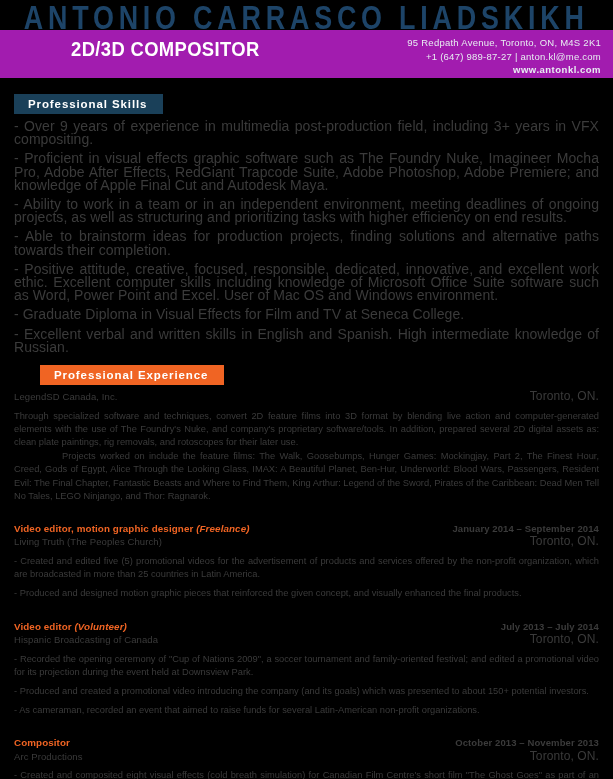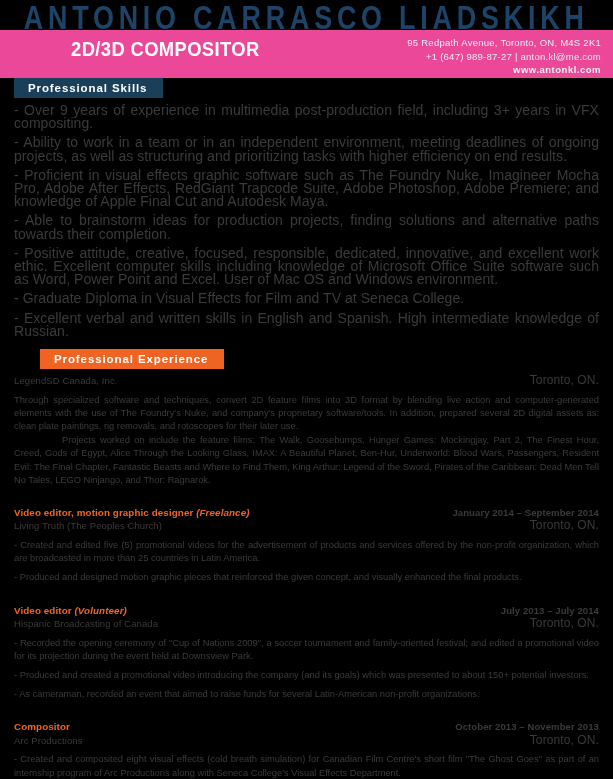--- a/index.html
+++ b/index.html
@@ -32,21 +32,21 @@
     font-weight: bold;
     letter-spacing: 5px;
     line-height: 29px;
     font-family: "Liberation Sans Narrow", "Liberation Sans", sans-serif;
     transform: scaleY(1.18) scaleX(0.96);
     transform-origin: top center;
     white-space: nowrap;
   }
 
   .header-band {
-    background: #ec4899;
+    background: #a21caf;
     height: 48px;
     display: flex;
     align-items: flex-start;
     justify-content: space-between;
     padding: 5px 12px 0 14px;
   }
   .job-title {
     color: #ffffff;
     font-size: 20px;
     font-weight: bold;
@@ -74,21 +74,21 @@
     color: #ffffff;
     font-size: 11.5px;
     font-weight: bold;
     letter-spacing: 0.9px;
     padding: 4px 16px 4px 14px;
     margin-left: 14px;
   }
   .tab-blue { background: #1a4059; }
   .tab-orange { background: #f06423; margin-left: 40px; }
 
-  .sec-skills { padding-top: 0; }
+  .sec-skills { padding-top: 16px; }
   .sec-exp { padding-top: 11px; }
 
   
   .body-wrap { padding: 0 14px 0 14px; }
   .bullet {
     color: #3b3b3b;
     font-size: 14px;
     line-height: 13.2px;
     text-align: justify;
     margin-top: 6px;
@@ -159,22 +159,22 @@
       <div>95 Redpath Avenue, Toronto, ON, M4S 2K1</div>
       <div>+1 (647) 989-87-27 | anton.kl@me.com</div>
       <div class="web">www.antonkl.com</div>
     </div>
   </div>
 
   <div class="sec-skills">
     <div class="section-tab tab-blue">Professional  Skills</div>
     <div class="body-wrap skills-block">
       <div class="bullet">- Over 9 years of experience in multimedia post-production field, including 3+ years in VFX compositing.</div>
+      <div class="bullet">- Proficient in visual effects graphic software such as The Foundry Nuke, Imagineer Mocha Pro, Adobe After Effects, RedGiant Trapcode Suite, Adobe Photoshop, Adobe Premiere; and knowledge of Apple Final Cut and Autodesk Maya.</div>
       <div class="bullet">- Ability to work in a team or in an independent environment, meeting deadlines of ongoing projects, as well as structuring and prioritizing tasks with higher efficiency on end results.</div>
-      <div class="bullet">- Proficient in visual effects graphic software such as The Foundry Nuke, Imagineer Mocha Pro, Adobe After Effects, RedGiant Trapcode Suite, Adobe Photoshop, Adobe Premiere; and knowledge of Apple Final Cut and Autodesk Maya.</div>
       <div class="bullet">- Able to brainstorm ideas for production projects, finding solutions and alternative paths towards their completion.</div>
       <div class="bullet">- Positive attitude, creative, focused, responsible, dedicated, innovative, and excellent work ethic. Excellent computer skills including knowledge of Microsoft Office Suite software such as Word, Power Point and Excel. User of Mac OS and Windows environment.</div>
       <div class="bullet">- Graduate Diploma in Visual Effects for Film and TV at Seneca College.</div>
       <div class="bullet">- Excellent verbal and written skills in English and Spanish. High intermediate knowledge of Russian.</div>
     </div>
   </div>
 
   <div class="sec-exp">
     <div class="section-tab tab-orange">Professional   Experience</div>
 

